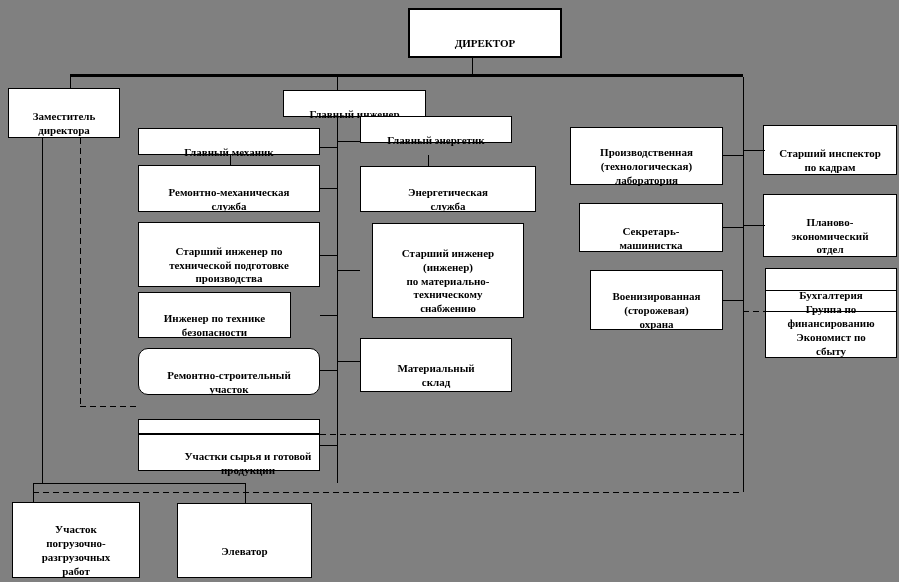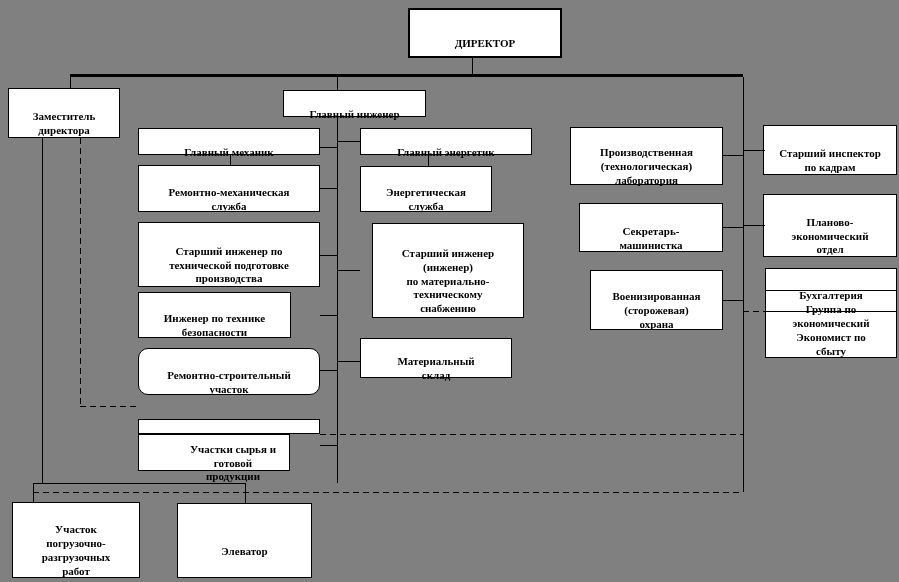--- a/index.html
+++ b/index.html
@@ -41,48 +41,48 @@
       <div class="box" style="left: 138px; top: 165px; width: 182px; height: 47px;"><span>Ремонтно-механическая
 служба</span></div>
       <div class="box" style="left: 138px; top: 222px; width: 182px; height: 65px;"><span>Старший инженер по
 технической подготовке
 производства</span></div>
       <div class="box" style="left: 138px; top: 292px; width: 153px; height: 46px;"><span>Инженер по технике
 безопасности</span></div>
       <div class="box" style="left: 138px; top: 348px; width: 182px; height: 47px; border-radius: 10px;"><span>Ремонтно-строительный
 участок</span></div>
       <div class="box" style="left: 138px; top: 419px; width: 182px; height: 15px;"><span>Технологические цехи</span></div>
-      <div class="box" style="left: 138px; top: 434px; width: 152px; height: 37px; padding-left: 40px;"><span>Участки сырья и готовой
+      <div class="box" style="left: 138px; top: 434px; width: 182px; height: 37px; padding-left: 40px;"><span>Участки сырья и готовой
 продукции</span></div>
-      <div class="box" style="left: 360px; top: 128px; width: 172px; height: 27px; text-align: center;"><span>Главный энергетик</span></div>
-      <div class="box" style="left: 360px; top: 166px; width: 132px; height: 46px;"><span>Энергетическая
+      <div class="box" style="left: 360px; top: 116px; width: 152px; height: 27px; text-align: center;"><span>Главный энергетик</span></div>
+      <div class="box" style="left: 360px; top: 166px; width: 176px; height: 46px;"><span>Энергетическая
 служба</span></div>
       <div class="box" style="left: 372px; top: 223px; width: 152px; height: 95px;"><span>Старший инженер
 (инженер)
 по материально-
 техническому
 снабжению</span></div>
-      <div class="box" style="left: 360px; top: 338px; width: 152px; height: 40px;"><span>Материальный
+      <div class="box" style="left: 360px; top: 338px; width: 152px; height: 54px;"><span>Материальный
 склад</span></div>
       <div class="box" style="left: 570px; top: 127px; width: 153px; height: 58px;"><span>Производственная
 (технологическая)
 лаборатория</span></div>
       <div class="box" style="left: 579px; top: 203px; width: 144px; height: 49px;"><span>Секретарь-
 машинистка</span></div>
       <div class="box" style="left: 590px; top: 270px; width: 133px; height: 60px;"><span>Военизированная
 (сторожевая)
 охрана</span></div>
       <div class="box" style="left: 763px; top: 125px; width: 134px; height: 50px;"><span>Старший инспектор
 по кадрам</span></div>
       <div class="box" style="left: 763px; top: 194px; width: 134px; height: 63px;"><span>Планово-
 экономический
 отдел</span></div>
       <div class="box" style="left: 765px; top: 268px; width: 132px; height: 90px;"><span>Бухгалтерия
 Группа по
-экономический
+финансированию
 Экономист по
 сбыту</span></div>
       <div class="box" style="left: 12px; top: 502px; width: 128px; height: 76px;"><span>Участок
 погрузочно-
 разгрузочных
 работ</span></div>
       <div class="box" style="left: 177px; top: 503px; width: 135px; height: 75px;"><span>Элеватор</span></div>
     </div>
   <div>
       <div class="line" style="left: 472px; top: 58px; width: 1px; height: 16px; background: rgb(0, 0, 0);"></div>

